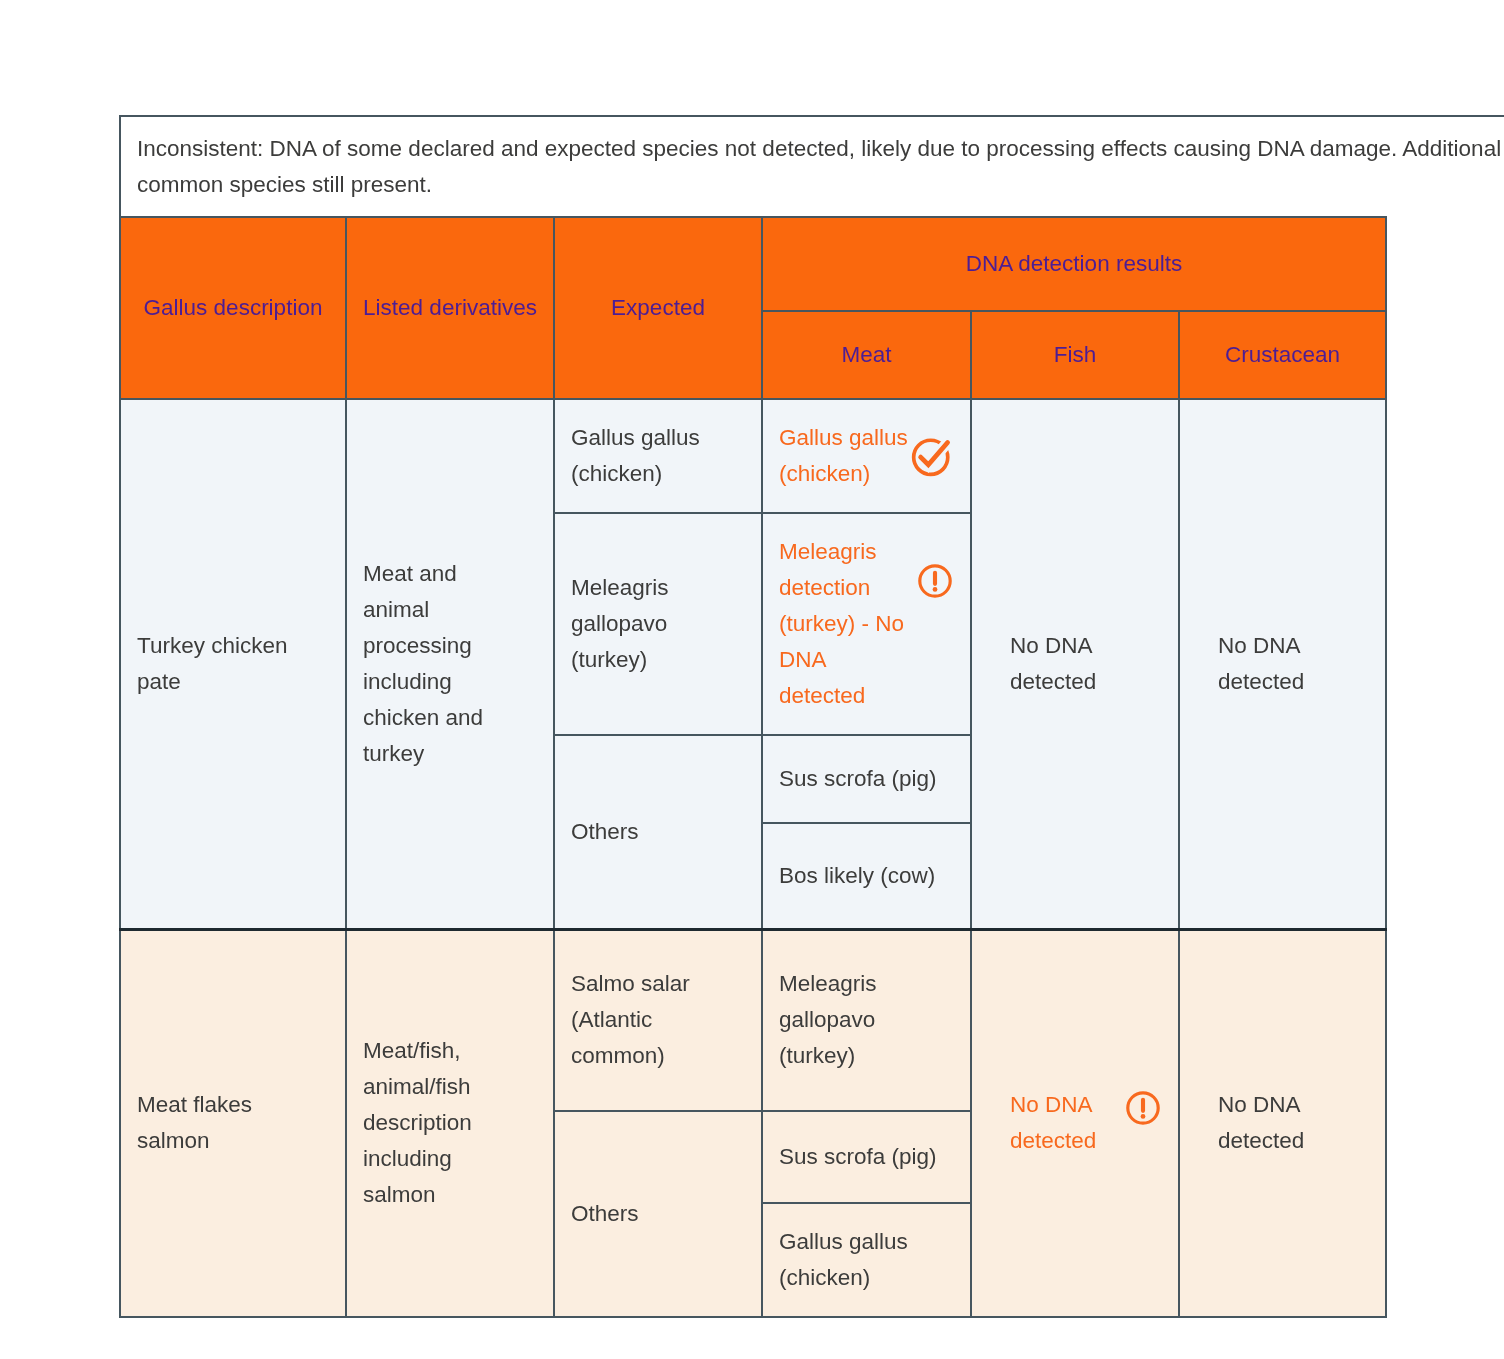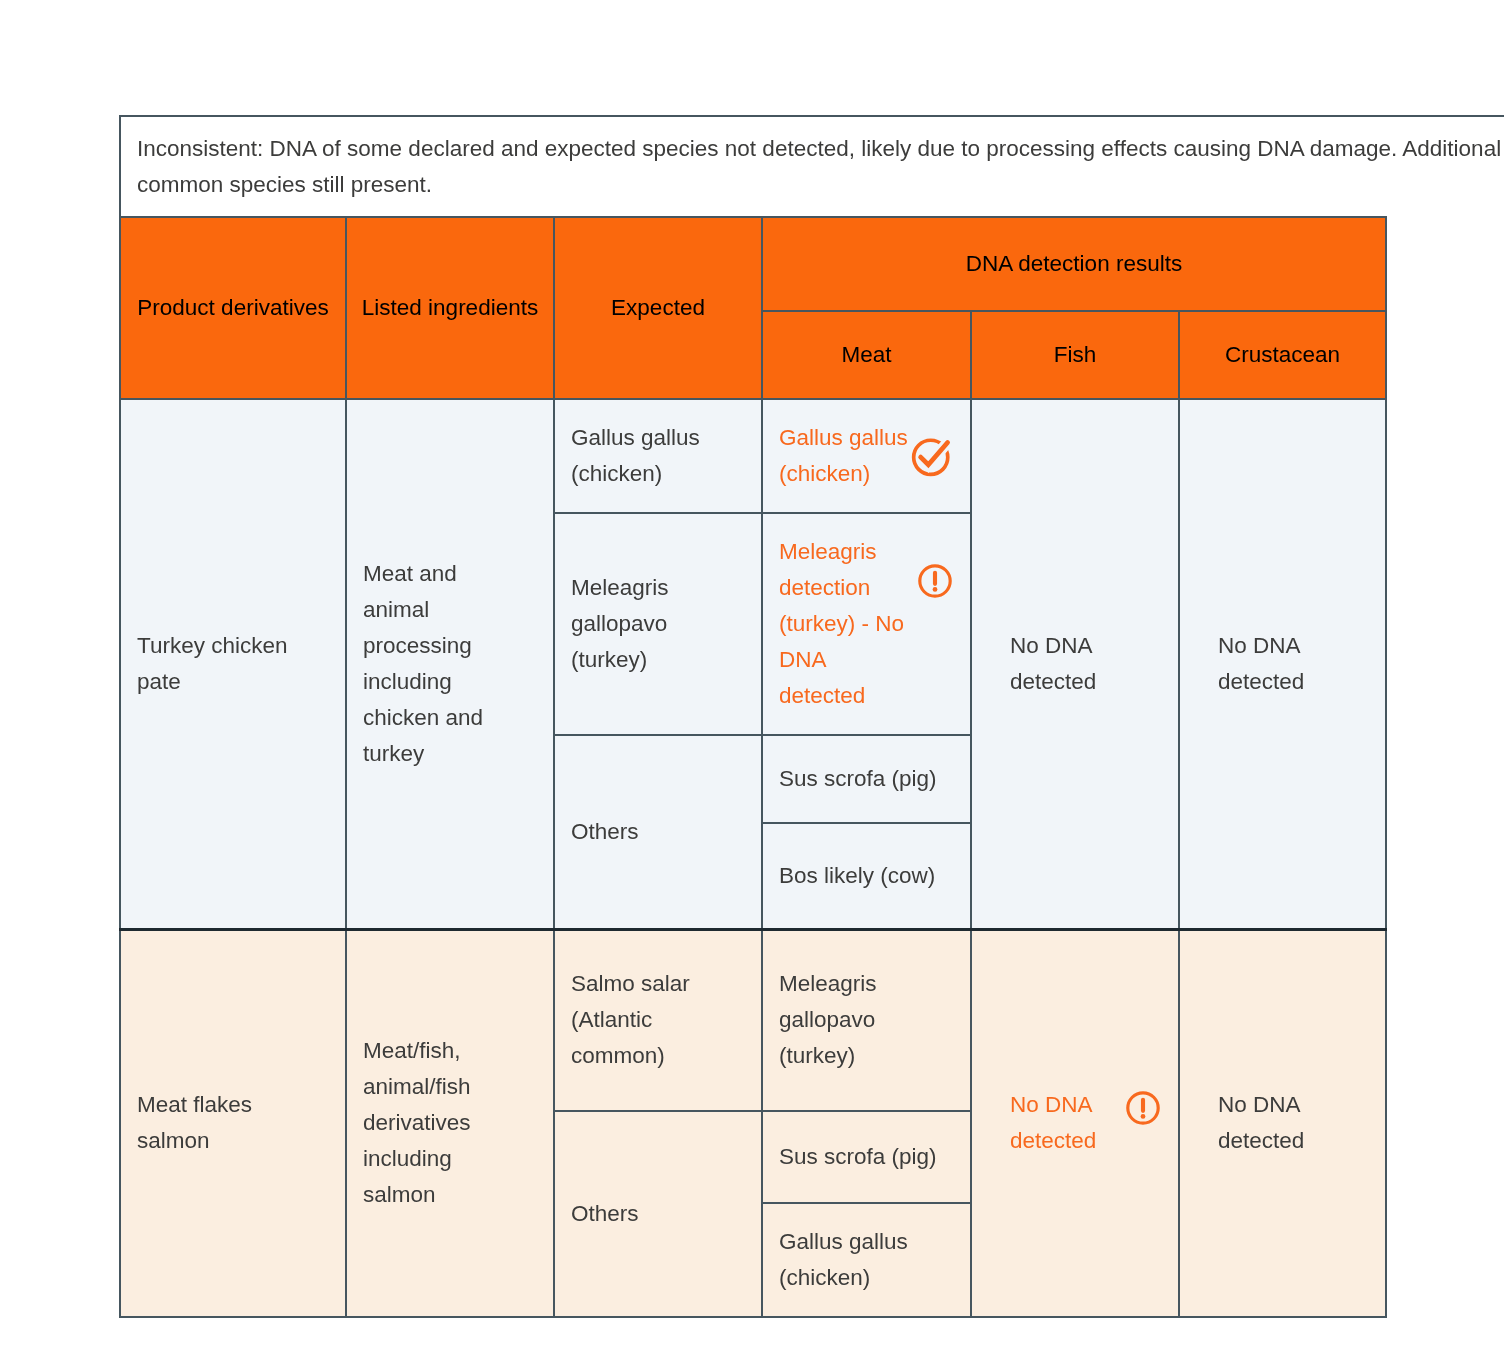--- a/index.html
+++ b/index.html
@@ -40,21 +40,21 @@
   col.c1{width:226px;} col.c2{width:208px;} col.c3{width:208px;}
   col.c4{width:209px;} col.c5{width:208px;} col.c6{width:207px;}
 
   th,td{
     border:2px solid var(--border);
     vertical-align:middle;
     font-weight:400;
   }
   thead th{
     background:var(--header-bg);
-    color:#000000;
+    color:#4c1d95;
     text-align:center;
     padding:6px 4px;
   }
   tr.hrow1{height:94px;}
   tr.hrow2{height:88px;}
 
   tbody.grp-a td{background:var(--rowA);}
   tbody.grp-b td{background:var(--rowB);}
   tbody.grp-b tr.first td{border-top:3px solid var(--divider);}
 
@@ -98,22 +98,22 @@
       <col class="c1">
         <col class="c2">
         <col class="c3">
       <col class="c4">
         <col class="c5">
         <col class="c6">
     </colgroup>
 
     <thead>
       <tr class="hrow1">
-        <th rowspan="2">Product derivatives</th>
-        <th rowspan="2">Listed ingredients</th>
+        <th rowspan="2">Gallus description</th>
+        <th rowspan="2">Listed derivatives</th>
         <th rowspan="2">Expected</th>
         <th colspan="3">DNA detection results</th>
       </tr>
       <tr class="hrow2">
         <th>Meat</th>
         <th>Fish</th>
         <th>Crustacean</th>
       </tr>
     </thead>
 
@@ -174,21 +174,21 @@
         </td>
       </tr>
     </tbody>
 
     <tbody class="grp-b">
       <tr class="g2r1 first">
         <td rowspan="3">
           <div class="txt w-desc">Meat flakes salmon</div>
         </td>
         <td rowspan="3">
-          <div class="txt w-ing">Meat/fish, animal/fish derivatives including salmon</div>
+          <div class="txt w-ing">Meat/fish, animal/fish description including salmon</div>
         </td>
         <td>
           <div class="txt w-exp">Salmo salar (Atlantic common)</div>
         </td>
         <td>
           <div class="txt w-meat">Meleagris gallopavo (turkey)</div>
         </td>
         <td rowspan="3">
           <div class="flexrow top">
             <div class="txt w-res orange">No DNA detected</div>

